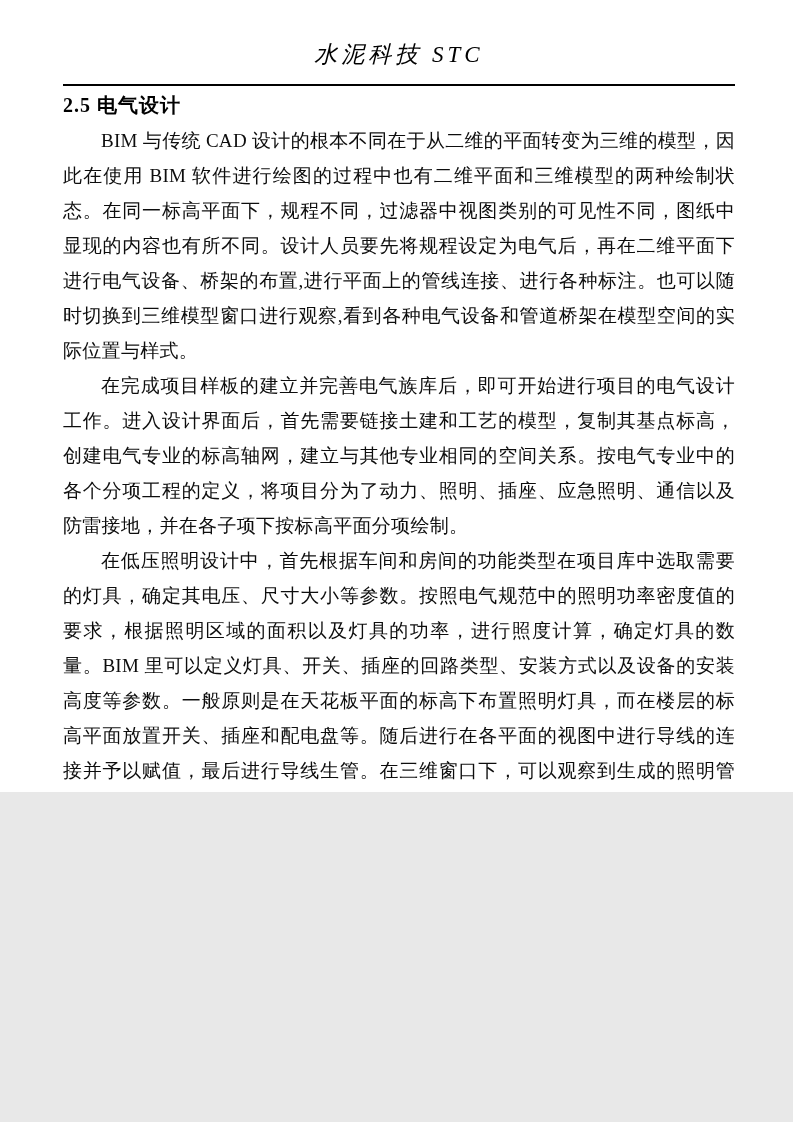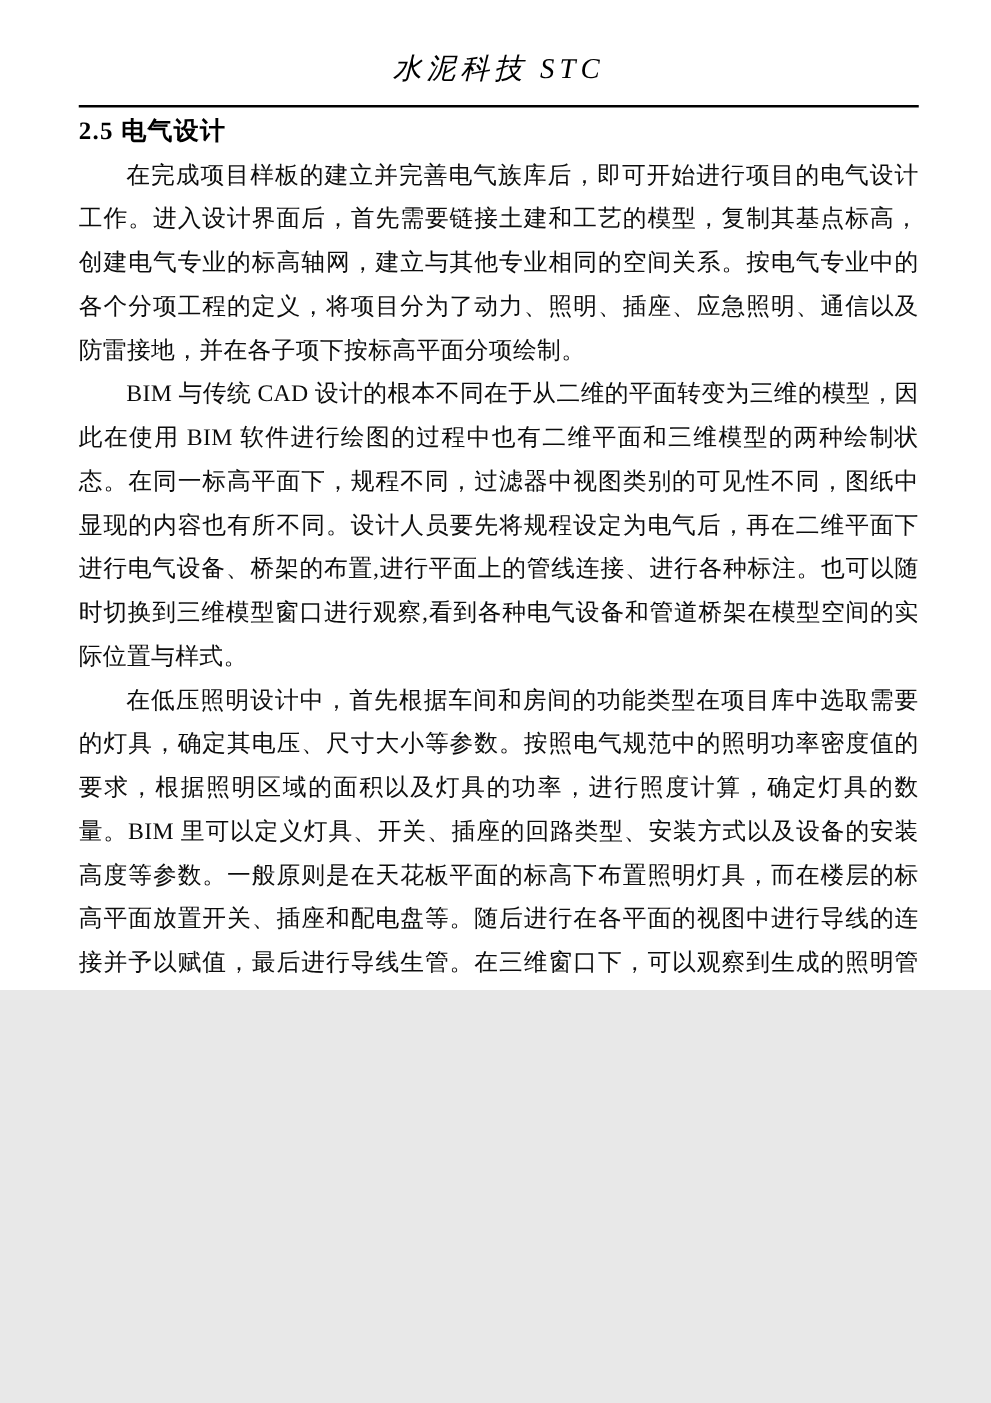--- a/index.html
+++ b/index.html
@@ -107,22 +107,22 @@
 
 <div class="page">
 
   <div class="running-head">
     <div class="journal-title">水泥科技 STC</div>
   </div>
   <div class="header-rule"></div>
 
   <div class="body-text">
     <div class="section-heading">2.5 电气设计</div>
+    <p>BIM 与传统 CAD 设计的根本不同在于从二维的平面转变为三维的模型，因此在使用 BIM 软件进行绘图的过程中也有二维平面和三维模型的两种绘制状态。在同一标高平面下，规程不同，过滤器中视图类别的可见性不同，图纸中显现的内容也有所不同。设计人员要先将规程设定为电气后，再在二维平面下进行电气设备、桥架的布置,进行平面上的管线连接、进行各种标注。也可以随时切换到三维模型窗口进行观察,看到各种电气设备和管道桥架在模型空间的实际位置与样式。</p>
     <p>在完成项目样板的建立并完善电气族库后，即可开始进行项目的电气设计工作。进入设计界面后，首先需要链接土建和工艺的模型，复制其基点标高，创建电气专业的标高轴网，建立与其他专业相同的空间关系。按电气专业中的各个分项工程的定义，将项目分为了动力、照明、插座、应急照明、通信以及防雷接地，并在各子项下按标高平面分项绘制。</p>
-    <p>BIM 与传统 CAD 设计的根本不同在于从二维的平面转变为三维的模型，因此在使用 BIM 软件进行绘图的过程中也有二维平面和三维模型的两种绘制状态。在同一标高平面下，规程不同，过滤器中视图类别的可见性不同，图纸中显现的内容也有所不同。设计人员要先将规程设定为电气后，再在二维平面下进行电气设备、桥架的布置,进行平面上的管线连接、进行各种标注。也可以随时切换到三维模型窗口进行观察,看到各种电气设备和管道桥架在模型空间的实际位置与样式。</p>
     <p>在低压照明设计中，首先根据车间和房间的功能类型在项目库中选取需要的灯具，确定其电压、尺寸大小等参数。按照电气规范中的照明功率密度值的要求，根据照明区域的面积以及灯具的功率，进行照度计算，确定灯具的数量。BIM 里可以定义灯具、开关、插座的回路类型、安装方式以及设备的安装高度等参数。一般原则是在天花板平面的标高下布置照明灯具，而在楼层的标高平面放置开关、插座和配电盘等。随后进行在各平面的视图中进行导线的连接并予以赋值，最后进行导线生管。在三维窗口下，可以观察到生成的照明管路，见图 6。</p>
   </div>
 
   <div class="footer">
     <svg class="footer-rule-svg" viewBox="0 0 672 7" preserveAspectRatio="none" aria-hidden="true">
       <path d="M0,3.4 C110,2.4 240,1.0 360,1.4 C460,1.7 570,2.6 672,2.4
                L672,3.4 C560,4.4 460,5.6 330,4.9 C210,4.3 90,4.2 0,4.4 Z" fill="#000000"></path>
     </svg>
     <div class="footer-row">
       <span class="page-number">55</span>

